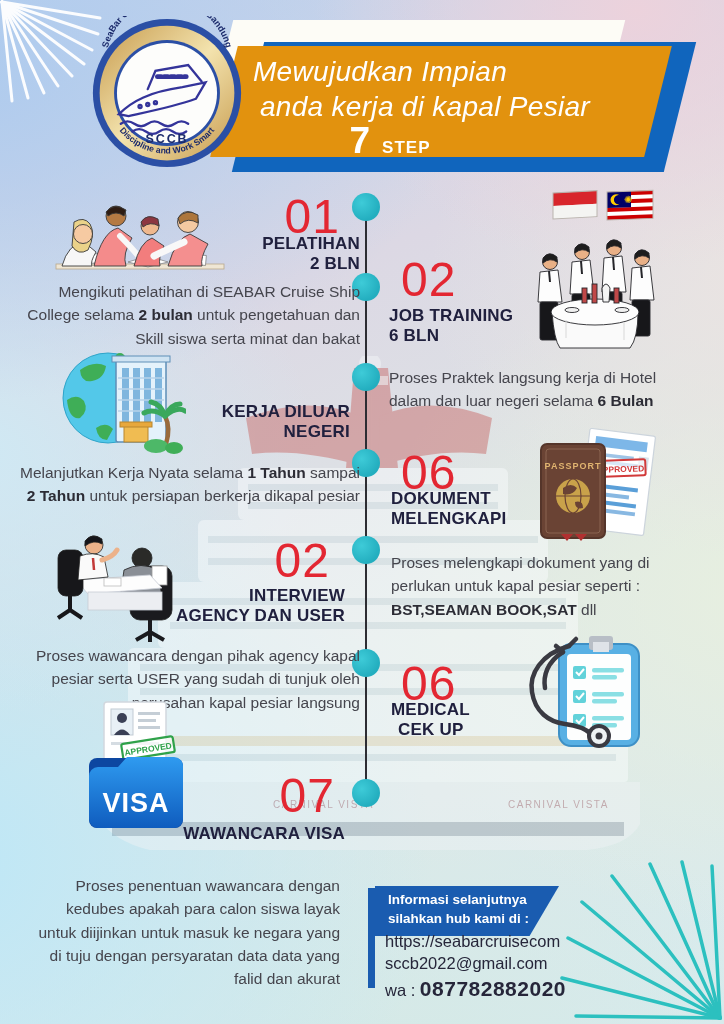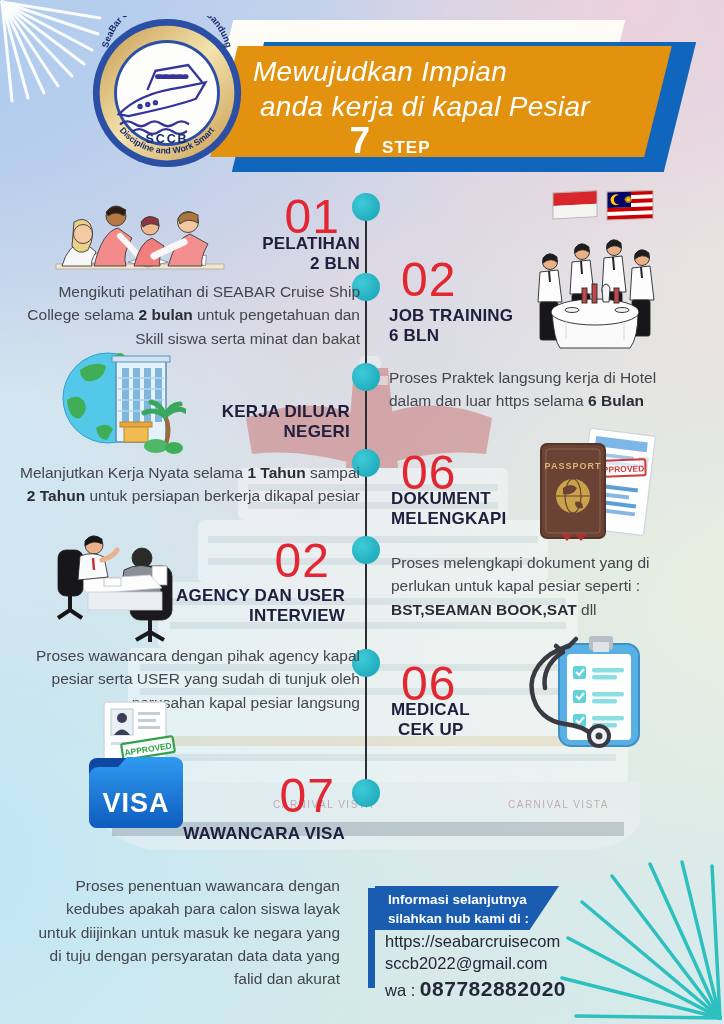--- a/index.html
+++ b/index.html
@@ -31,21 +31,21 @@
   .tl-line{left:365px;top:207px;width:2px;height:586px;background:#2d2d33}
   .tl-dot{width:28px;height:28px;border-radius:50%;background:radial-gradient(circle at 35% 35%,#3ecbd8,#23aebf 70%);left:352px}
   
   .num{font-weight:400;font-size:48px;color:#e32732;letter-spacing:1px;line-height:1}
   .title{font-weight:800;font-size:17px;color:#20203e;line-height:1.2;letter-spacing:.2px}
   .body{font-size:15.5px;color:#45454d;line-height:1.5}
   .body .b{font-weight:700;color:#2c2c35}
   .ta-r{text-align:right}.ta-c{text-align:right}
   
   .f-bar{left:368px;top:888px;width:7px;height:100px;background:#1a5cb0}
-  .f-banner{left:375px;top:886px;width:184px;height:44px;background:#1a5cb0;
+  .f-banner{left:375px;top:886px;width:184px;height:50px;background:#1a5cb0;
     clip-path:polygon(0 0,100% 0,84% 100%,0 100%);color:#fff;font-weight:700;
     font-size:13.5px;line-height:1.4;padding:5px 0 0 13px}
   .f-contact{left:385px;top:931px;font-size:16.5px;color:#26263a;line-height:1.33}
   .f-contact .wa-num{font-weight:800;font-size:21px;letter-spacing:.5px}
 </style>
 </head>
 <body>
 
 <div class="canvas">
 
@@ -249,21 +249,21 @@
       <ellipse cx="46" cy="80" rx="7" ry="2.5" fill="#f0f0f0"></ellipse>
         <ellipse cx="96" cy="80" rx="7" ry="2.5" fill="#f0f0f0"></ellipse>
       <path d="M40 90 v18 M98 92 v18" stroke="#d8d8d8" stroke-width="1"></path>
     </g>
   </svg>
   <div class="abs num" style="left:401px;top:256px">02</div>
   <div class="abs title" style="left:389px;top:306px;width:240px">
     <div>JOB TRAINING</div>
     <div>6 BLN</div>
   </div>
-  <div class="abs body" style="left:389px;top:366px;width:300px"><span>Proses Praktek langsung kerja di Hotel dalam dan luar https selama </span><span class="b">6 Bulan</span></div>
+  <div class="abs body" style="left:389px;top:366px;width:300px"><span>Proses Praktek langsung kerja di Hotel dalam dan luar negeri selama </span><span class="b">6 Bulan</span></div>
 
   <svg class="abs" style="left:58px;top:344px" width="128" height="118" viewBox="0 0 128 118">
     <circle cx="50" cy="54" r="45" fill="#53c8e9" stroke="#2ea4c9"></circle>
     <g fill="#3fae57">
       <path d="M22 26 q14 -10 26 -4 q-2 13 -14 15 q-11 2 -12 -11 Z"></path>
       <path d="M9 56 q10 -7 17 1 q5 10 -4 17 q-11 2 -13 -18 Z"></path>
       <path d="M38 84 q10 -7 17 1 l-6 11 q-9 0 -11 -12 Z"></path>
       <circle cx="62" cy="14" r="5"></circle>
     </g>
     <g>
@@ -345,22 +345,22 @@
       <path d="M16 78 v14 M16 92 l-12 8 M16 92 l12 8" stroke="#17171a" stroke-width="4" fill="none"></path>
       <circle cx="40" cy="27" r="9" fill="#ecb28a"></circle>
       <path d="M31 23 q7 -9 17 -2 l0 5 q-8 -5 -17 2 Z" fill="#15151a"></path>
       <path d="M26 38 q13 -5 24 1 l4 20 -30 3 Z" fill="#fafafa"></path>
       <path d="M48 42 q11 -3 15 -10" stroke="#ecb28a" stroke-width="5" fill="none" stroke-linecap="round"></path>
       <line x1="39" y1="40" x2="40" y2="52" stroke="#c23a3a" stroke-width="2.5"></line>
     </g>
   </svg>
   <div class="abs num ta-r" style="left:230px;top:537px;width:100px">02</div>
   <div class="abs title ta-r" style="left:95px;top:586px;width:250px">
+    <div>INTERVIEW</div>
     <div>AGENCY DAN USER</div>
-    <div>INTERVIEW</div>
   </div>
   <div class="abs body ta-c" style="left:20px;top:644px;width:340px"><span>Proses wawancara dengan pihak agency kapal pesiar serta USER yang sudah di tunjuk oleh perusahan kapal pesiar langsung</span></div>
 
   <svg class="abs" style="left:505px;top:632px" width="148" height="126" viewBox="0 0 148 126">
     <rect x="54" y="12" width="80" height="102" rx="12" fill="#58b0e4" stroke="#3e90c6" stroke-width="2"></rect>
     <rect x="62" y="22" width="64" height="86" rx="4" fill="#fdfefe"></rect>
     <rect x="84" y="4" width="24" height="14" rx="3" fill="#b8bec6"></rect>
     <rect x="88" y="10" width="16" height="10" fill="#dfe3e8"></rect>
     <g>
       <g transform="translate(0,0)">

